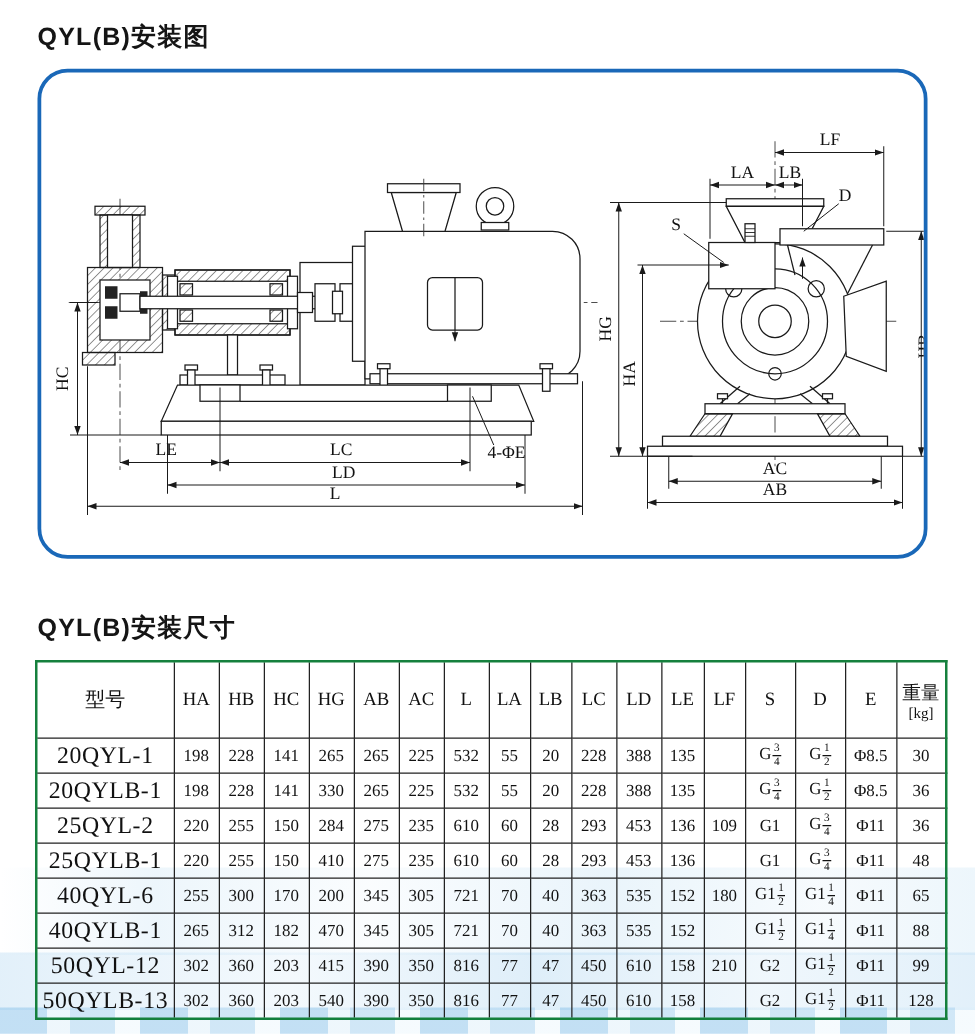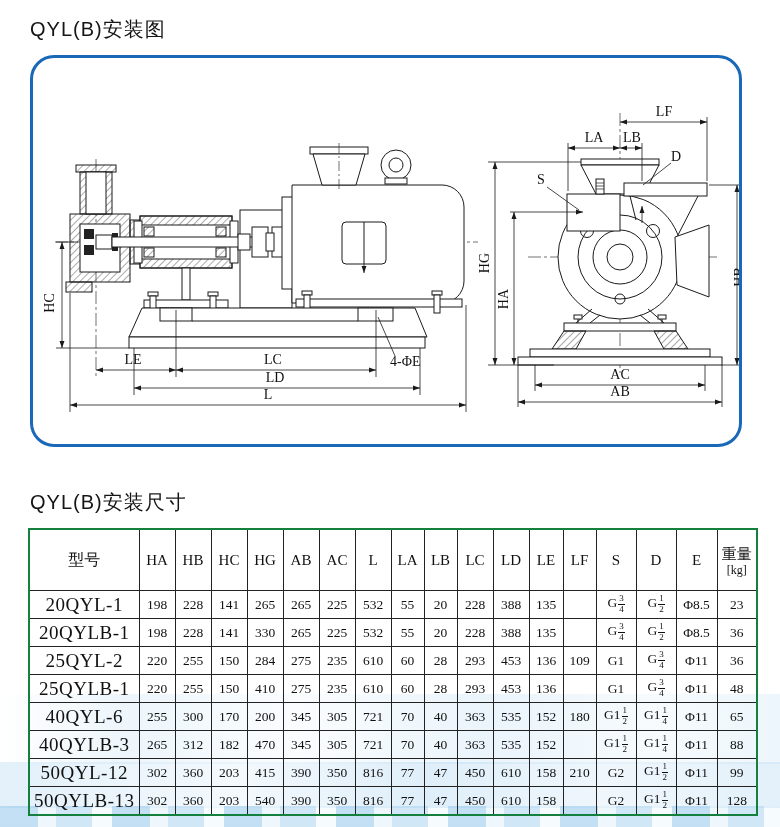--- a/index.html
+++ b/index.html
@@ -1,21 +1,21 @@
 <!DOCTYPE html>
 <html><head>
 <meta charset="utf-8">
 <style>
   html,body{margin:0;padding:0}
   body{
     width:780px;height:827px;position:relative;background:#fff;
     font-family:"Liberation Sans",sans-serif;overflow:hidden;color:#111;
   }
   .title{
-    position:absolute;left:30px;font-size:20px;font-weight:normal;
+    position:absolute;left:30px;font-size:20px;font-weight:bold;
     letter-spacing:1px;color:#151515;z-index:3;
   }
   #title-diagram{top:16px}
   #title-table{top:489px}
   .diagram-box{
     position:absolute;left:30px;top:55px;width:712px;height:392px;
     border:3px solid #1a68b8;border-radius:24px;background:#fff;z-index:2;
     box-sizing:border-box;
   }
   .diagram-box svg{display:block;margin:0;}
@@ -345,21 +345,21 @@
         <td>532</td>
         <td>55</td>
         <td>20</td>
         <td>228</td>
         <td>388</td>
         <td>135</td>
         <td></td>
         <td>G<span class="frac"><span class="fn">3</span><span class="fd">4</span></span></td>
         <td>G<span class="frac"><span class="fn">1</span><span class="fd">2</span></span></td>
         <td>Φ8.5</td>
-        <td>23</td>
+        <td>30</td>
       </tr>
       <tr>
         <td class="model">20QYLB-1</td>
         <td>198</td>
         <td>228</td>
         <td>141</td>
         <td>330</td>
         <td>265</td>
         <td>225</td>
         <td>532</td>
@@ -428,21 +428,21 @@
         <td>363</td>
         <td>535</td>
         <td>152</td>
         <td>180</td>
         <td>G1<span class="frac"><span class="fn">1</span><span class="fd">2</span></span></td>
         <td>G1<span class="frac"><span class="fn">1</span><span class="fd">4</span></span></td>
         <td>Φ11</td>
         <td>65</td>
       </tr>
       <tr>
-        <td class="model">40QYLB-3</td>
+        <td class="model">40QYLB-1</td>
         <td>265</td>
         <td>312</td>
         <td>182</td>
         <td>470</td>
         <td>345</td>
         <td>305</td>
         <td>721</td>
         <td>70</td>
         <td>40</td>
         <td>363</td>

